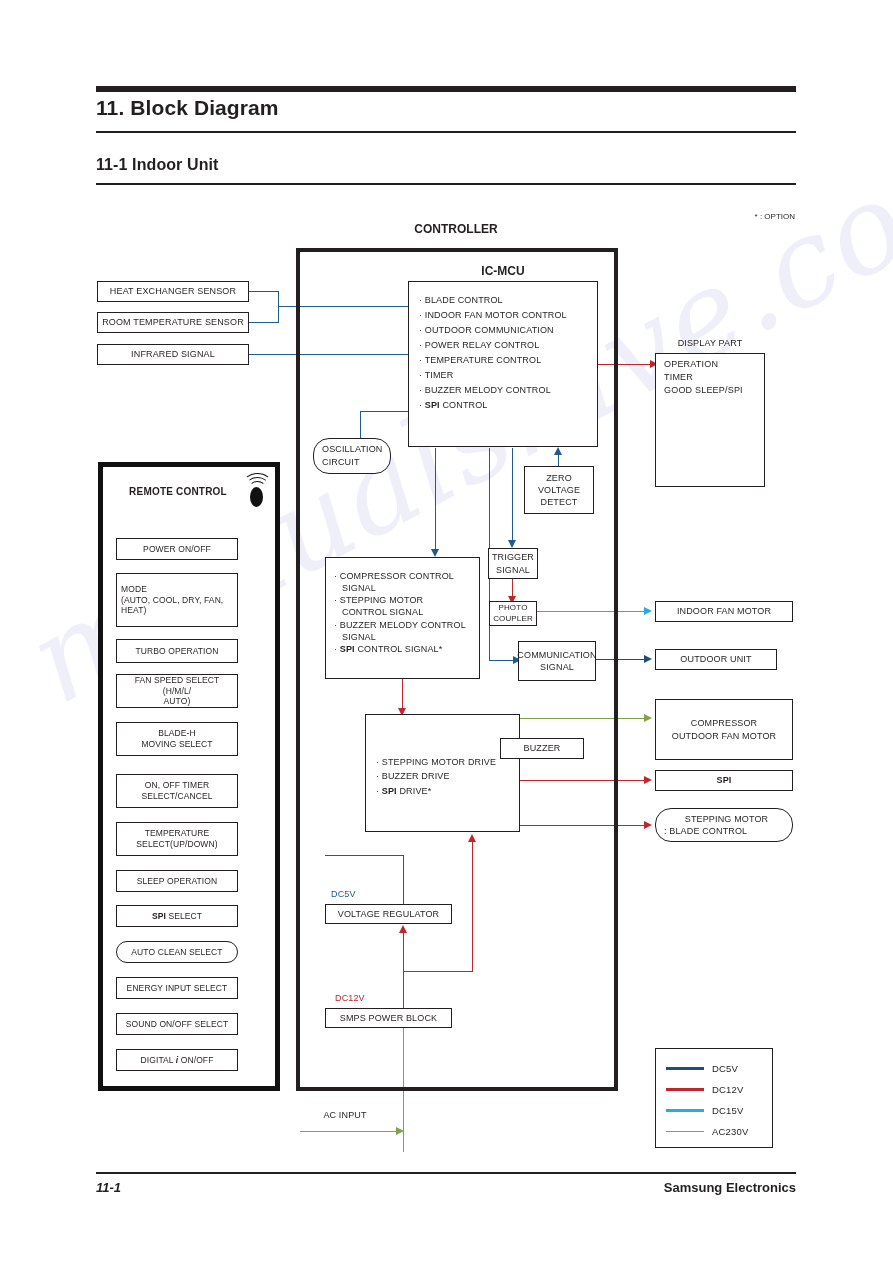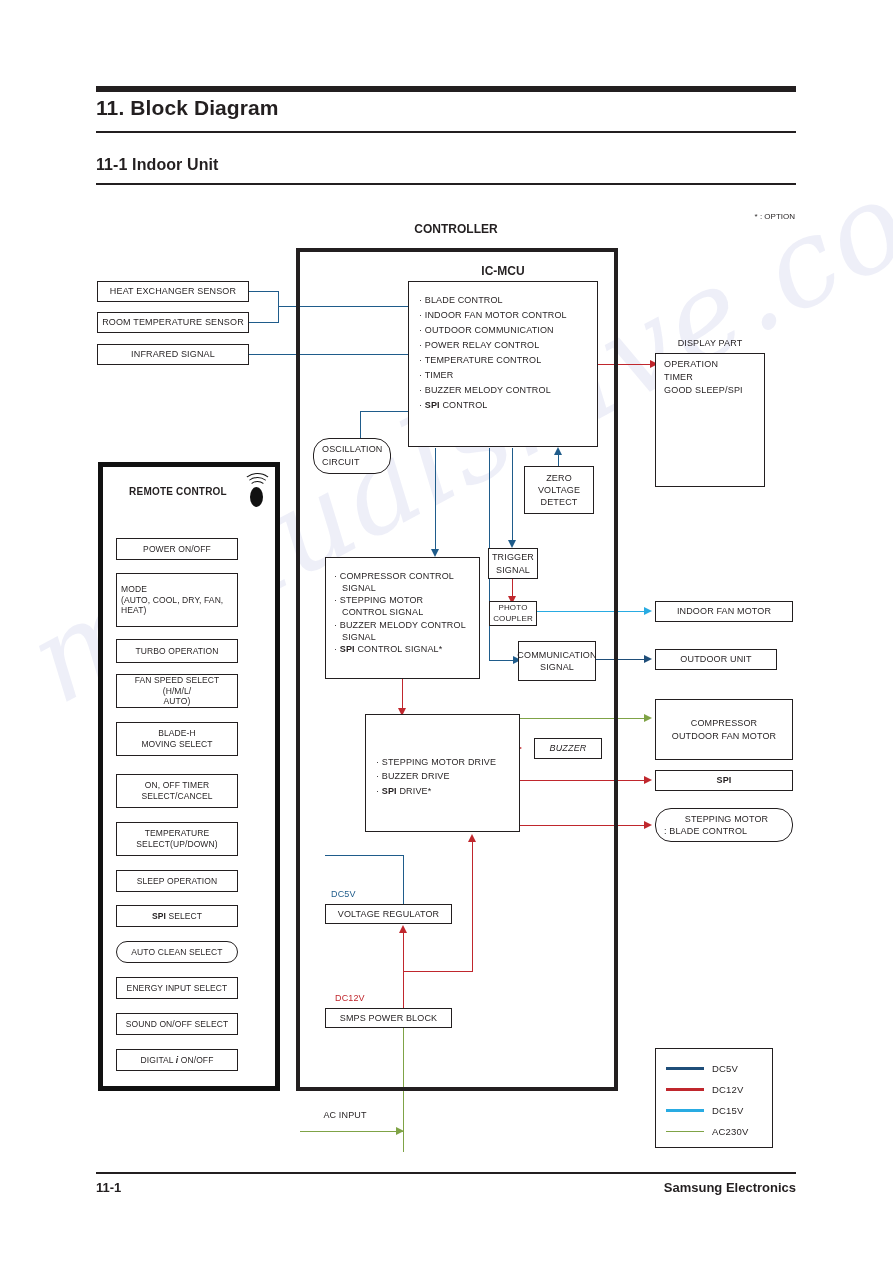--- a/index.html
+++ b/index.html
@@ -16,21 +16,21 @@
     position:absolute;left:96px;top:96px;font-size:21px;font-weight:bold;
     letter-spacing:.1px;white-space:nowrap;
   }
   .h2{
     position:absolute;left:96px;top:156px;font-size:16px;font-weight:bold;
     letter-spacing:.1px;white-space:nowrap;
   }
 
   
   .ft-rule{position:absolute;left:96px;top:1172px;width:700px;height:2px;background:#231f20;}
-  .ft-left{position:absolute;left:96px;top:1180px;font-size:13px;font-weight:bold;}
+  .ft-left{position:absolute;left:96px;top:1180px;font-size:13px;font-weight:bold;font-style:italic;}
   .ft-right{position:absolute;right:97px;top:1180px;font-size:13px;font-weight:bold;}
 
   
   .box{
     position:absolute;border:1px solid #231f20;background:#fff;
     display:flex;align-items:center;justify-content:center;
     text-align:center;font-size:9px;line-height:1.35;
     box-sizing:border-box;padding:2px 3px;letter-spacing:.15px;
     z-index:6;
   }
@@ -266,21 +266,21 @@
   <div class="ar ar-d a-red" style="left:398px;top:708px;"></div>
 
   <div class="listbox" style="left:325px;top:714px;width:155px;height:118px;padding:40px 0 0 10px;line-height:1.6;margin-left:40px;">
     <div class="ln">· STEPPING MOTOR DRIVE</div>
     <div class="ln">· BUZZER DRIVE</div>
     <div class="ln"><span>· </span><span class="bold">SPI</span><span> DRIVE*</span></div>
   </div>
 
   <div class="w wh c-red" style="left:480px;top:748px;width:40px;"></div>
   <div class="ar ar-r a-red" style="left:514px;top:744px;"></div>
-  <div class="box" style="left:534px;top:738px;width:68px;height:21px;font-style:italic;">BUZZER</div>
+  <div class="box" style="left:500px;top:738px;width:84px;height:21px;">BUZZER</div>
 
   <div class="w wh c-green" style="left:480px;top:718px;width:170px;"></div>
   <div class="ar ar-r a-green" style="left:644px;top:714px;"></div>
 
   <div class="w wh c-red" style="left:480px;top:780px;width:170px;"></div>
   <div class="ar ar-r a-red" style="left:644px;top:776px;"></div>
 
   <div class="w wh c-red" style="left:480px;top:825px;width:170px;"></div>
   <div class="ar ar-r a-red" style="left:644px;top:821px;"></div>
 

